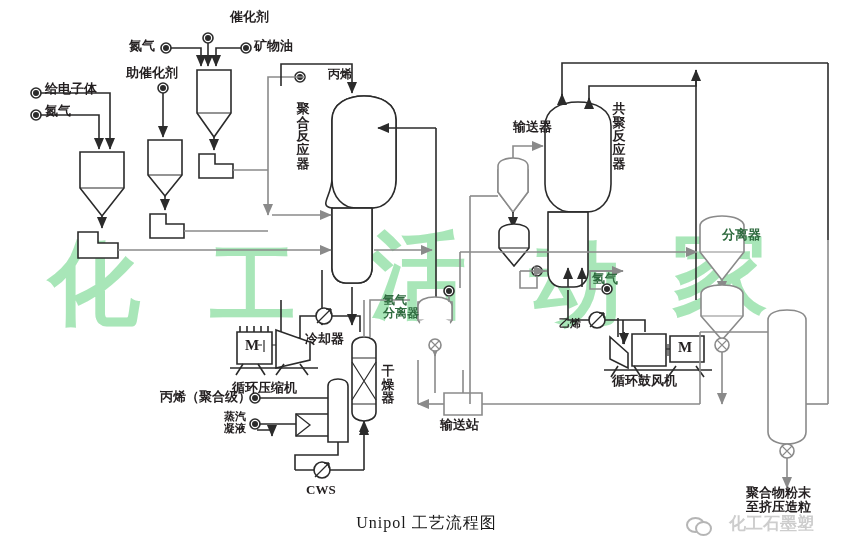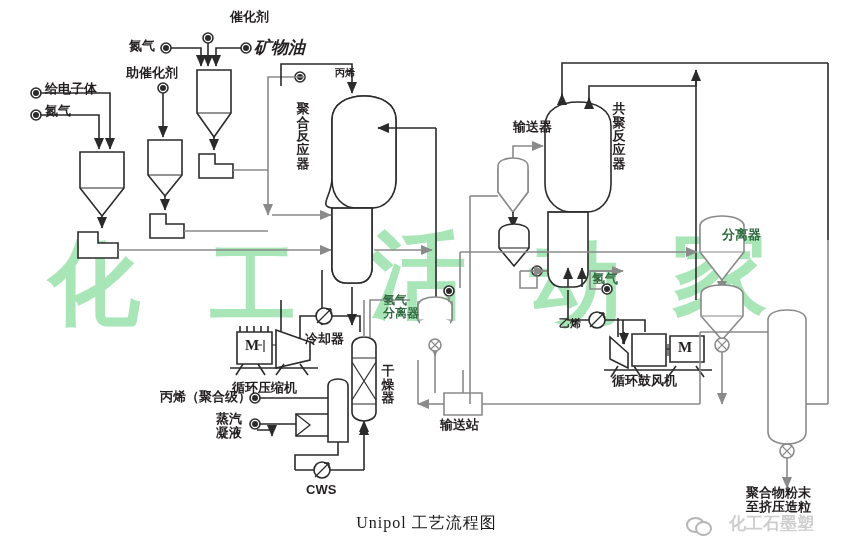--- a/index.html
+++ b/index.html
@@ -257,48 +257,48 @@
       <path d="M787,458 V488" stroke="#8a8a8a" marker-end="url(#ahg)"></path>
       <path d="M828,240 V404" stroke="#8a8a8a"></path>
       <path d="M828,404 H806" stroke="#8a8a8a"></path>
     </g>
   </svg>
 
   <div class="lbl" style="left:45px;top:82px;font-size:13px;">给电子体</div>
   <div class="lbl" style="left:45px;top:104px;font-size:13px;">氮气</div>
   <div class="lbl" style="left:190px;top:10px;font-size:13px;margin-left:40px;">催化剂</div>
   <div class="lbl" style="left:129px;top:39px;font-size:13px;">氮气</div>
-  <div class="lbl" style="left:254px;top:39px;font-size:17px;font-style:italic;">矿物油</div>
+  <div class="lbl" style="left:254px;top:39px;font-size:13px;">矿物油</div>
   <div class="lbl" style="left:126px;top:66px;font-size:13px;">助催化剂</div>
-  <div class="lbl" style="left:300px;top:68px;font-size:10px;padding-left:35px;">丙烯</div>
+  <div class="lbl" style="left:293px;top:68px;font-size:12px;padding-left:35px;">丙烯</div>
   <div class="lbl" style="left:559px;top:282px;font-size:11px;margin-top:36px;">乙烯</div>
   <div class="lbl" style="left:592px;top:272px;font-size:13px;color:#2f6b3f;">氢气</div>
   <div class="lbl" style="left:160px;top:390px;font-size:13px;">丙烯（聚合级）</div>
-  <div class="lbl" style="left:216px;top:412px;font-size:13px;">
+  <div class="lbl" style="left:224px;top:412px;font-size:11px;font-family:Liberation Mono, monospace;">
     <span>蒸汽</span><br>
     <span>凝液</span>
   </div>
 
   <div class="lbl v" style="left:296px;top:102px;font-size:13px;width:14px;">聚合反应器</div>
   <div class="lbl v" style="left:612px;top:102px;font-size:13px;width:14px;">共聚反应器</div>
 
   <div class="lbl" style="left:383px;top:294px;font-size:12px;color:#2f6b3f;">
     <span>氢气</span><br>
     <span>分离器</span>
   </div>
 
   <div class="lbl" style="left:722px;top:228px;font-size:13px;color:#2f6b3f;">分离器</div>
   <div class="lbl" style="left:489px;top:120px;font-size:13px;padding-left:24px;">输送器</div>
   <div class="lbl" style="left:232px;top:381px;font-size:13px;">循环压缩机</div>
   <div class="lbl" style="left:612px;top:374px;font-size:13px;">循环鼓风机</div>
   <div class="lbl" style="left:305px;top:320px;font-size:13px;margin-top:12px;">冷却器</div>
   <div class="lbl v" style="left:381px;top:364px;font-size:13px;width:14px;">干燥器</div>
   <div class="lbl" style="left:440px;top:418px;font-size:13px;">输送站</div>
   <div class="lbl" style="left:306px;top:483px;font-size:13px;
-       font-family:Liberation Sans, sans-serif;">CWS</div>
+       font-family:Liberation Serif, serif;">CWS</div>
   <div class="lbl" style="left:245px;top:338px;font-size:15px;
        font-family:'Liberation Serif',serif;">M</div>
   <div class="lbl" style="left:678px;top:340px;font-size:15px;
        font-family:'Liberation Serif',serif;">M</div>
 
   <div class="lbl" style="left:746px;top:486px;font-size:13px;text-align:center;">
     <span>聚合物粉末</span><br>
     <span>至挤压造粒</span>
   </div>
 

